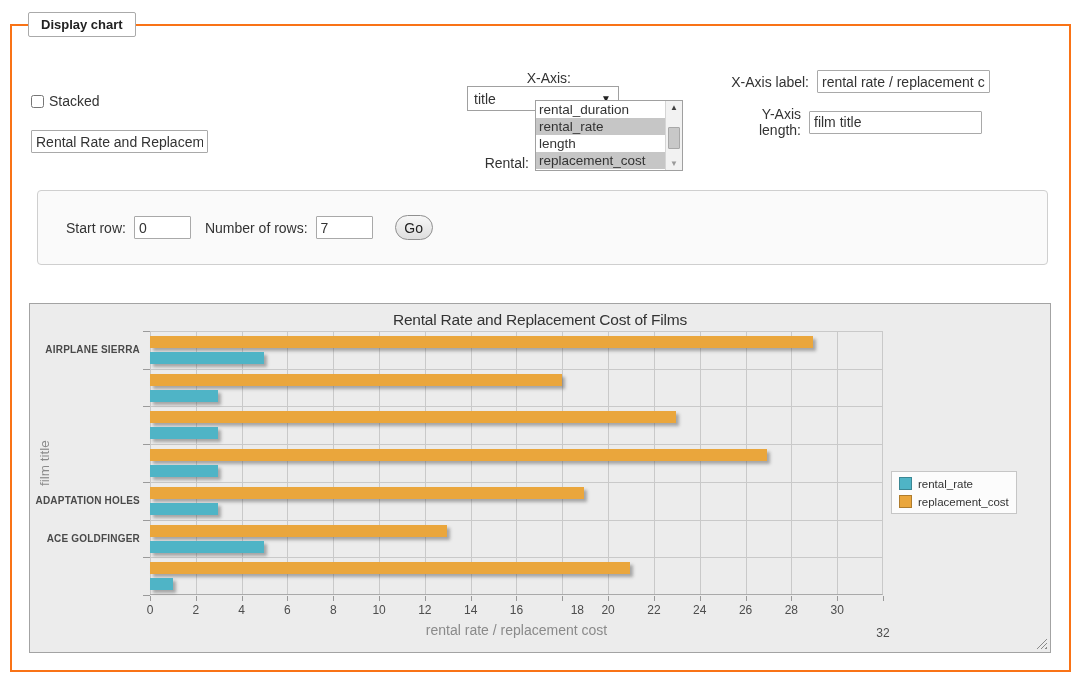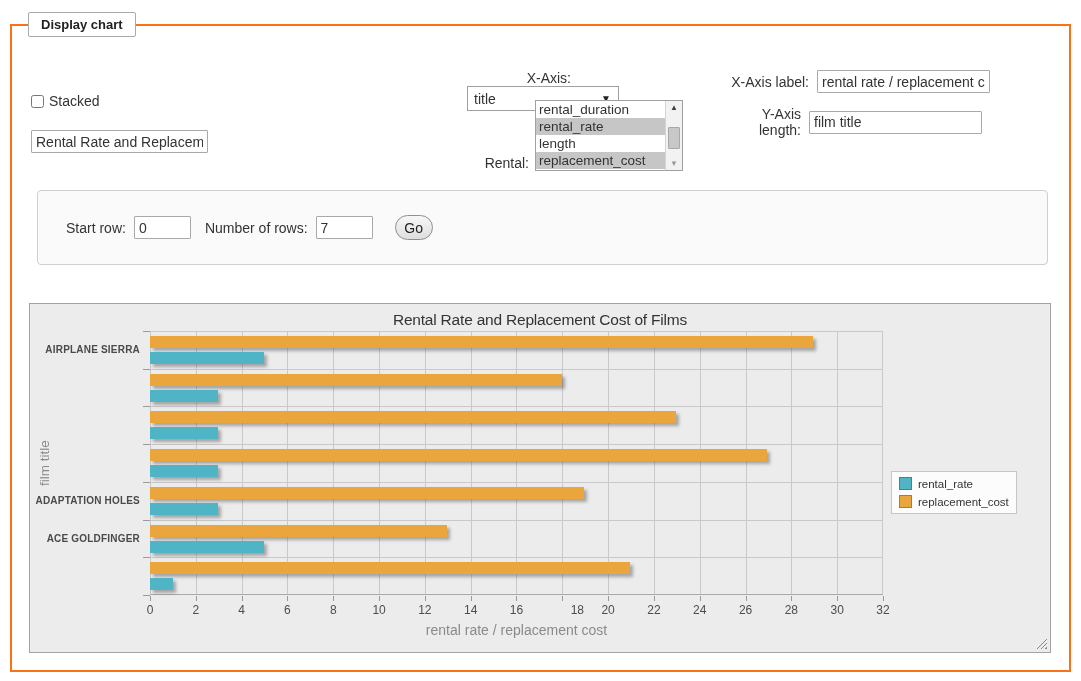--- a/index.html
+++ b/index.html
@@ -200,21 +200,21 @@
           <span class="xtick-label" style="left: 37.5%;">12</span>
           <span class="xtick-label" style="left: 43.75%;">14</span>
           <span class="xtick-label" style="left: 50%;">16</span>
           <span class="xtick-label" style="left: 56.25%; margin-left: 15px;">18</span>
           <span class="xtick-label" style="left: 62.5%;">20</span>
           <span class="xtick-label" style="left: 68.75%;">22</span>
           <span class="xtick-label" style="left: 75%;">24</span>
           <span class="xtick-label" style="left: 81.25%;">26</span>
           <span class="xtick-label" style="left: 87.5%;">28</span>
           <span class="xtick-label" style="left: 93.75%;">30</span>
-          <span class="xtick-label" style="left: 100%;">32</span>
+          <span class="xtick-label" style="left: 100%; margin-top: 23px;">32</span>
         </div>
       <div class="xaxis-title">rental rate / replacement cost</div>
       <div class="legend-box">
           <div class="legend-row">
             <span class="legend-swatch" style="background: rgb(79, 180, 198);"></span>
             <span class="legend-label">rental_rate</span>
           </div>
           <div class="legend-row">
             <span class="legend-swatch" style="background: rgb(234, 166, 60);"></span>
             <span class="legend-label">replacement_cost</span>

